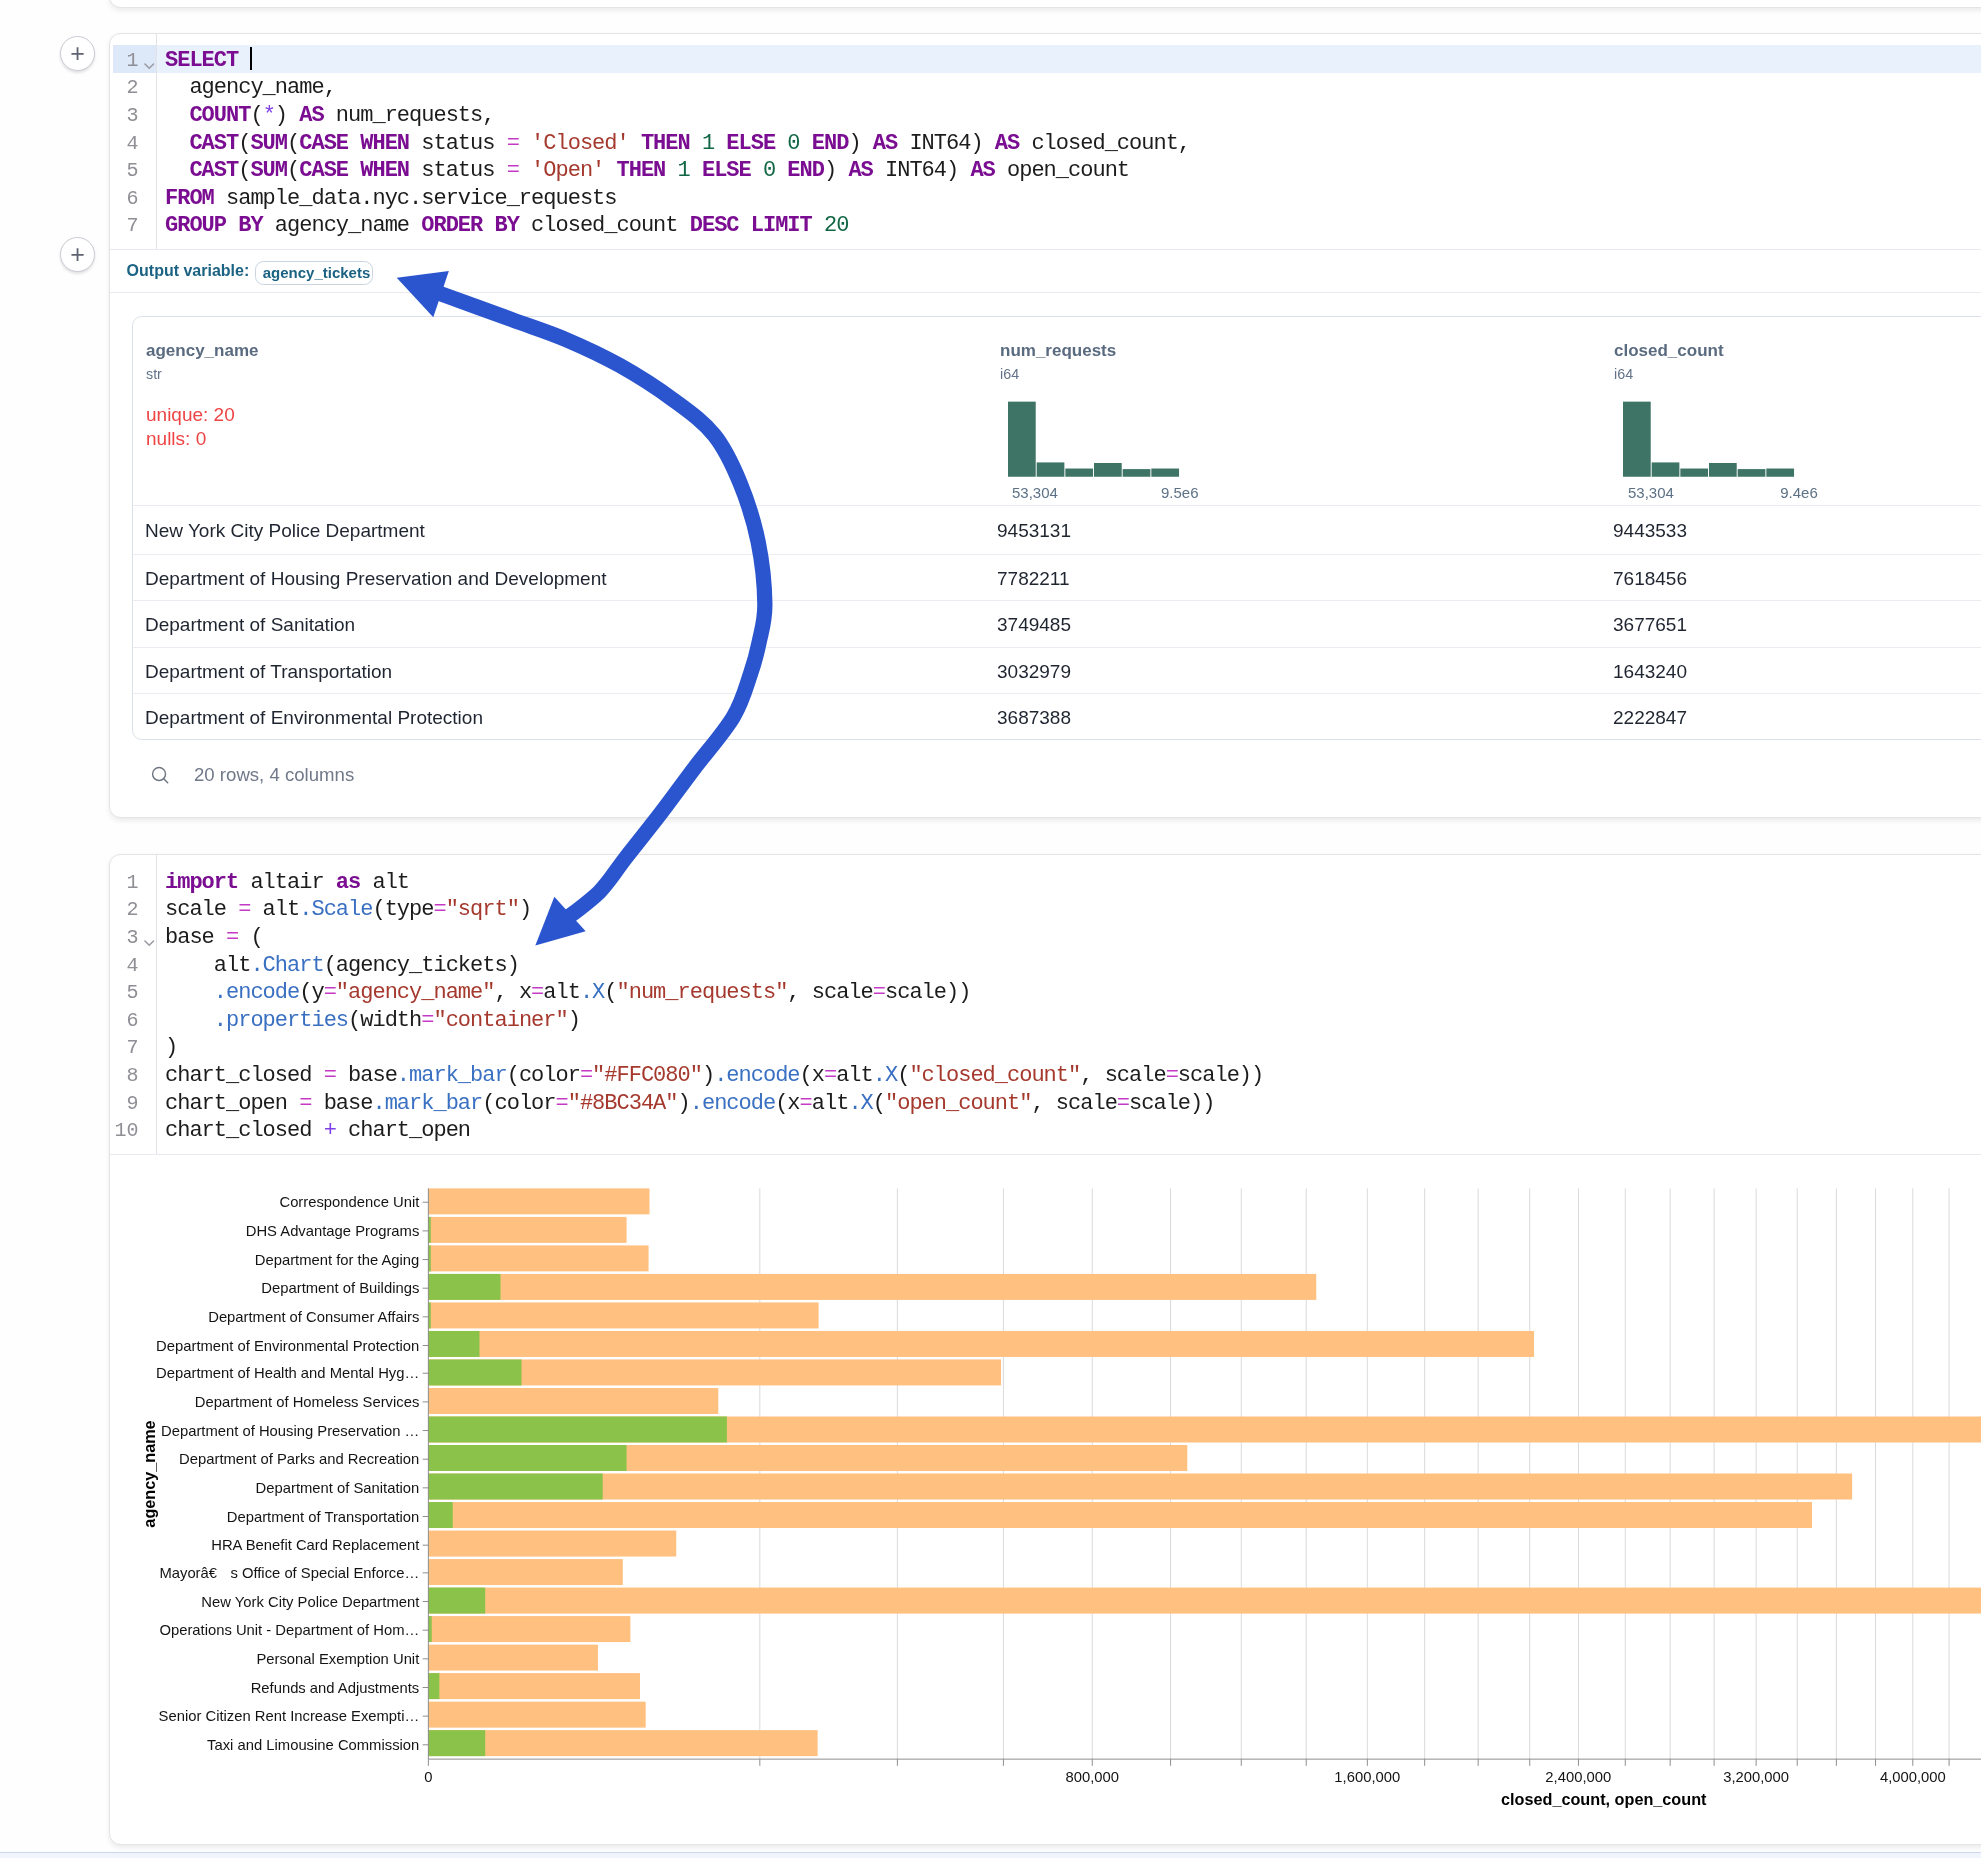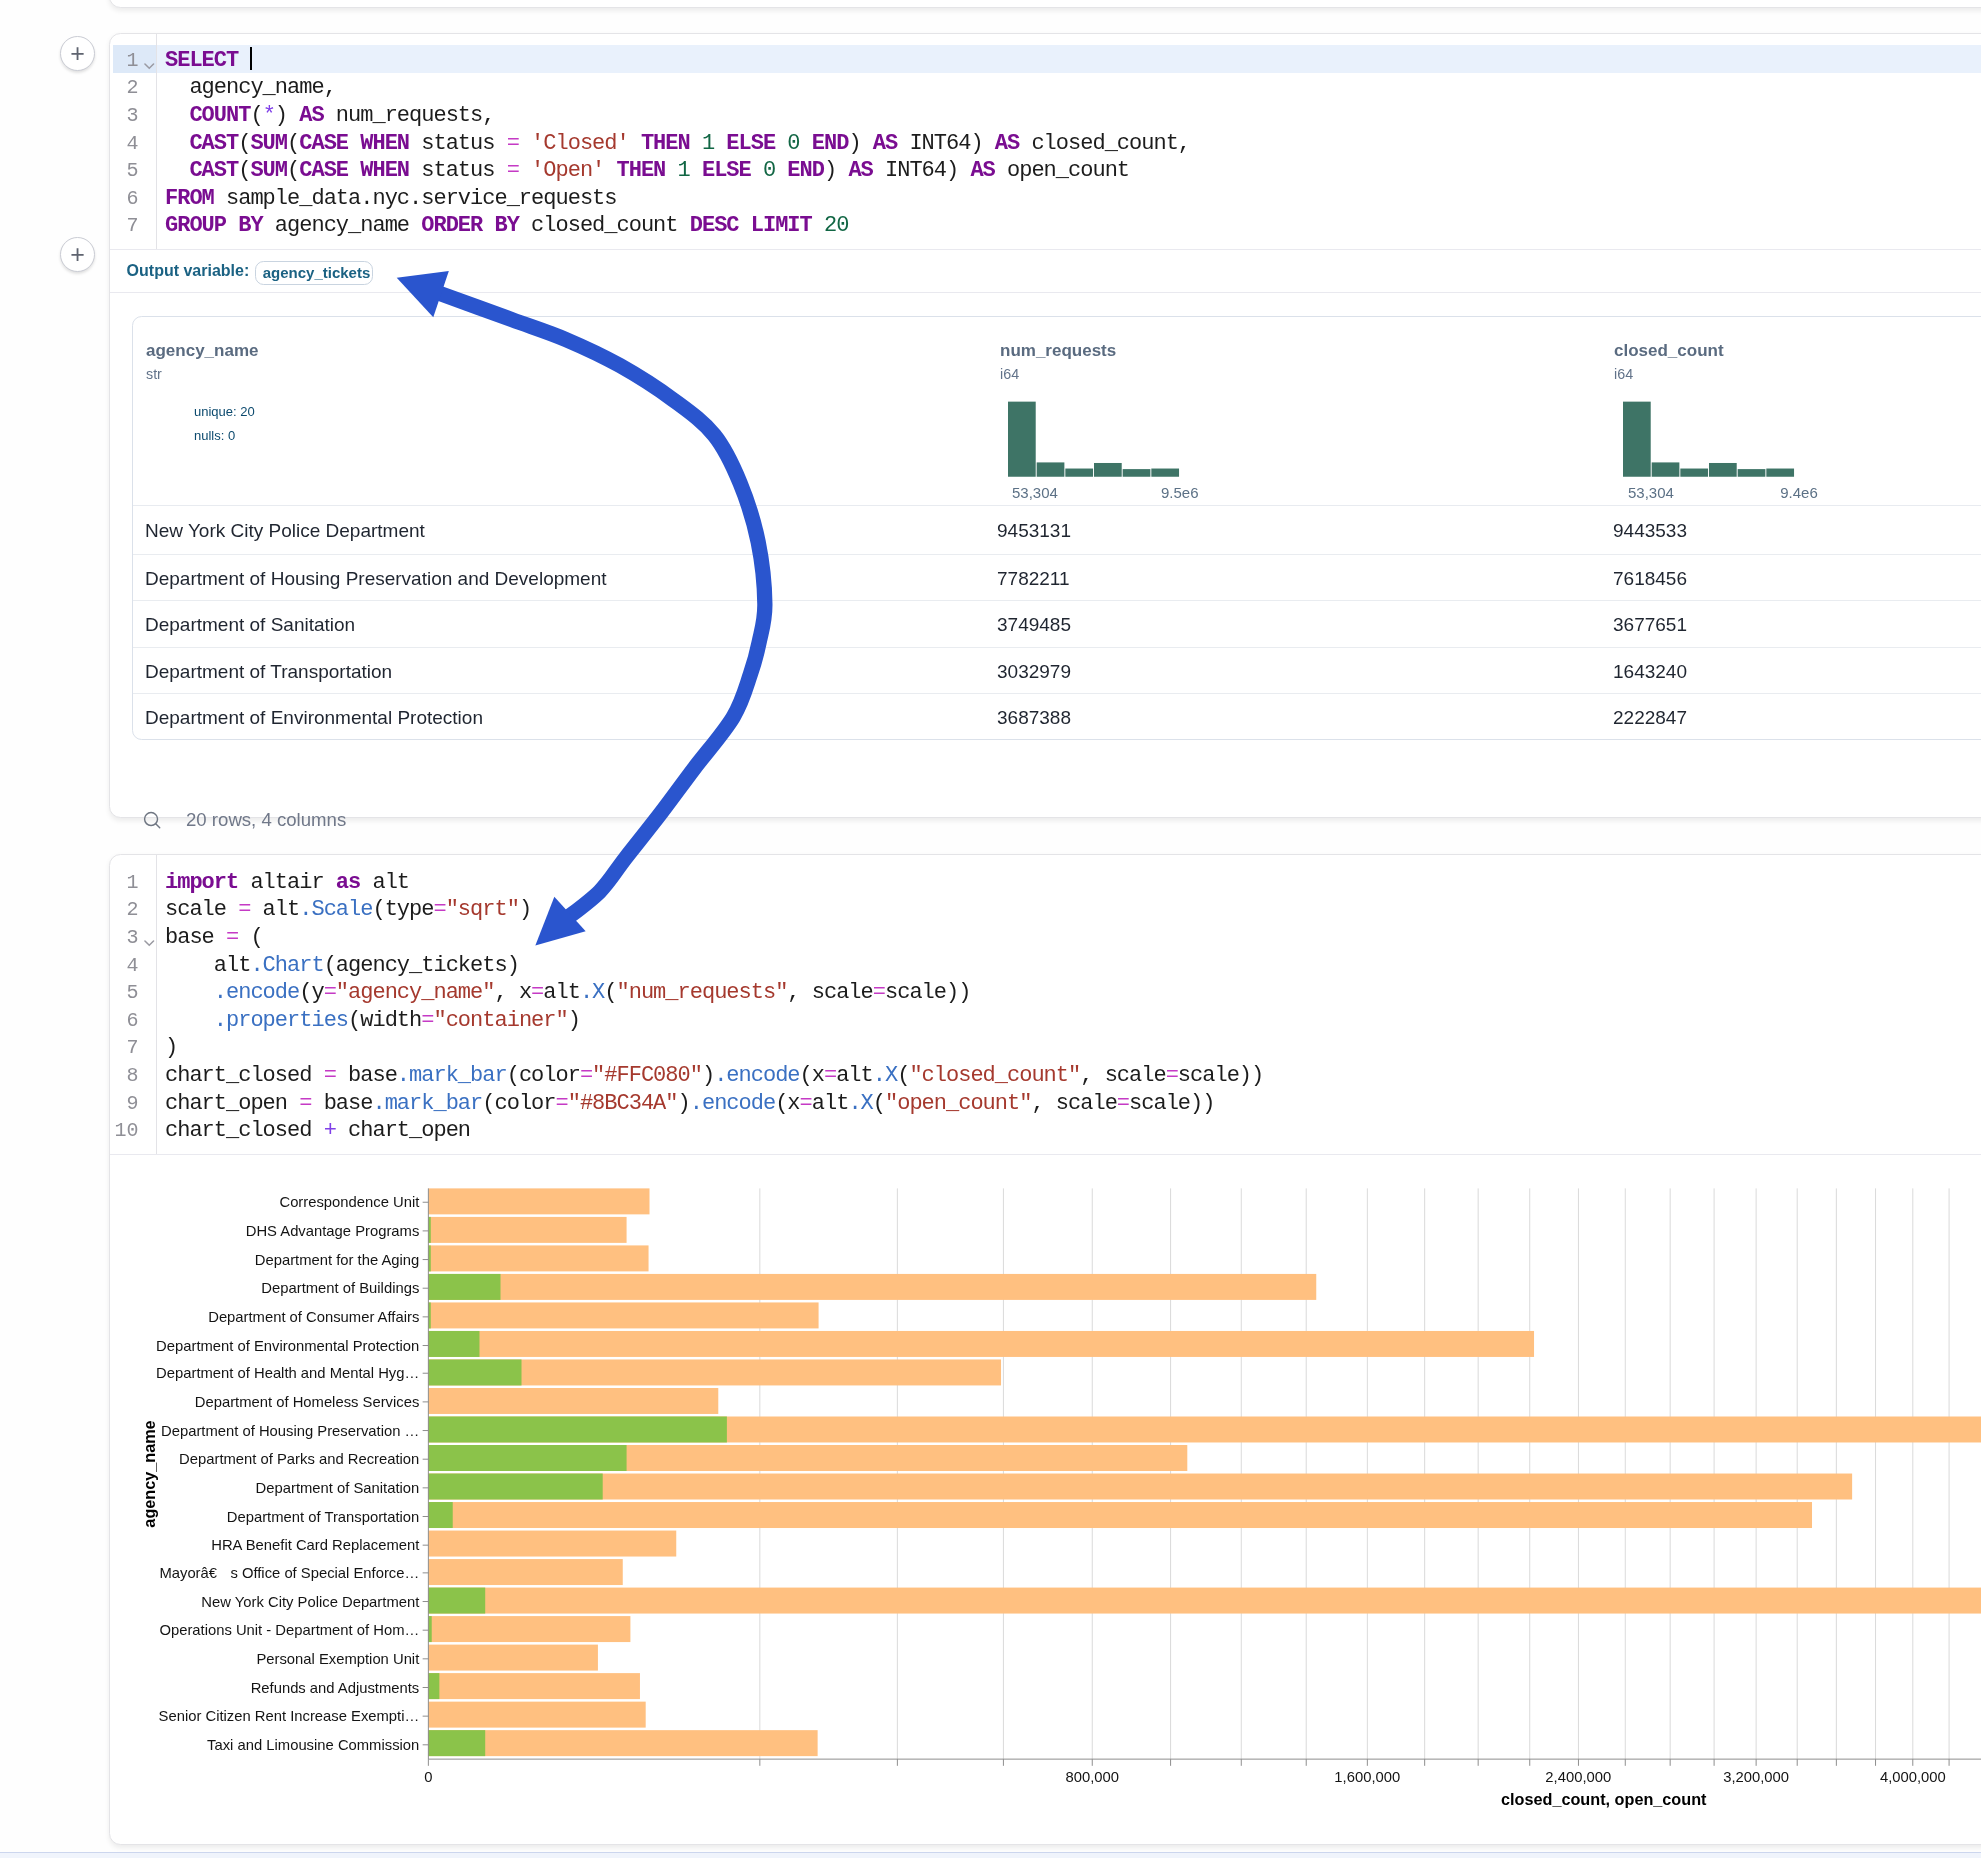--- a/index.html
+++ b/index.html
@@ -37,29 +37,29 @@
 .pill { position:absolute; left:145px; top:12.4px; width:118px; height:24px; border:1.4px solid #c9d4e0;
   border-radius:8.6px; font-size:15px; font-weight:bold; color:#1b6283; line-height:21px;
   padding-left:6.7px; overflow:hidden; white-space:nowrap; }
 
 .tcard { position:absolute; left:22px; top:282px; width:1900px; height:424px;
   border:1px solid #dbe1ea; border-radius:9.6px; background:#fff; }
 .thead { position:absolute; left:0; right:0; top:0; height:189px; border-bottom:1px solid #e8ebf0; }
 .hcol { position:absolute; top:0; }
 .htitle { position:absolute; top:24px; font-size:17px; font-weight:bold; color:#5a6b80; white-space:nowrap; }
 .htype { position:absolute; top:49px; font-size:14.3px; color:#62738a; }
-.hstat { position:absolute; font-size:13px; color:#0c4a6e; white-space:nowrap;margin-left:48px; }
+.hstat { position:absolute; font-size:19px; color:#ef4444; white-space:nowrap; }
 .hist { position:absolute; top:84px; }
 .hlab { position:absolute; font-size:15px; color:#5c7186; }
 .trow { position:absolute; left:0; right:0; height:47px; font-size:19px; color:#1f2530; }
 .trow .c1 { position:absolute; left:12px; top:13.4px; white-space:nowrap; }
 .trow .c2 { position:absolute; left:864px; top:13.4px; }
 .trow .c3 { position:absolute; left:1480px; top:13.4px; }
 .trow-b { border-top:1px solid #e9ecf0; }
-.searchrow { position:absolute; left:32px; top:730px; height:29px;margin-top:45px; }
+.searchrow { position:absolute; left:40px; top:730px; height:29px; }
 .searchrow svg { vertical-align:-3.8px; }
 .searchrow span { margin-left:24px; font-size:18.6px; color:#707889; }
 
 .chart { position:absolute; left:0; top:1154px; }
 .ylab { font-size:15.5px; fill:#141414; font-family:"Liberation Sans",sans-serif; }
 .xlab { font-size:15.5px; fill:#141414; font-family:"Liberation Sans",sans-serif; }
 .title { font-size:17px; font-weight:bold; fill:#000; font-family:"Liberation Sans",sans-serif; }
 .arrow { position:absolute; left:382px; top:258px; }
 #bottomstrip { position:absolute; left:0; top:1852px; width:1982px; height:6.7px;
   background:#f0f4fc; border-top:1px solid #ccd6ee; }

